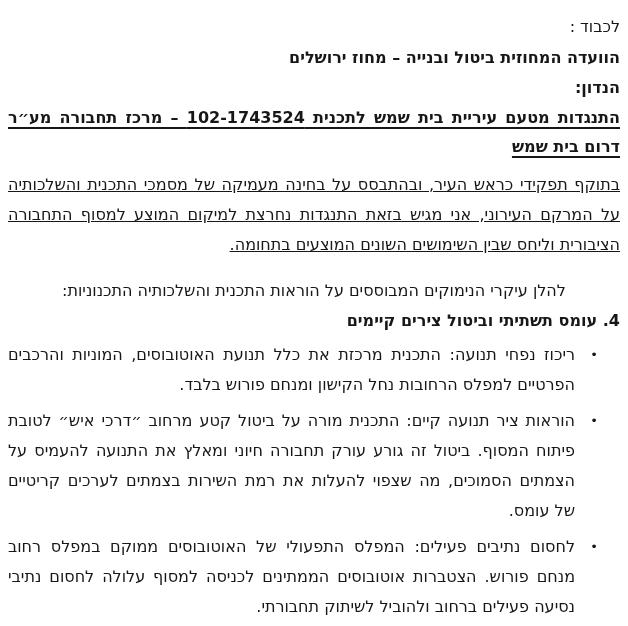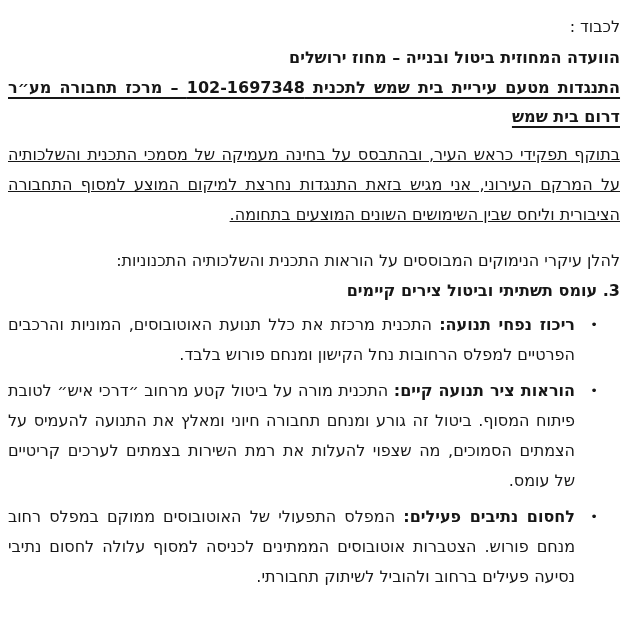--- a/index.html
+++ b/index.html
@@ -21,67 +21,68 @@
     text-decoration-thickness:1.5px;
     text-underline-offset:4px;
     text-align:justify;text-align-last:start;
     margin:0;
   }
   .intro-para{
     margin-top:9px;
     line-height:30px;
     text-align:justify;text-align-last:start;text-decoration:underline;
   }
-  .reasons-line{margin-top:12px;line-height:30px;}
+  .reasons-line{margin-top:12px;line-height:30px;text-align:center;}
   .section-heading{margin-top:0;line-height:30px;font-weight:700;}
   .lead-line{margin-top:0;line-height:30px;}
   .bullet-list{margin-top:4px;}
   .bullet-item{
     position:relative;
     padding-right:45px;
     text-align:justify;text-align-last:start;
     line-height:30px;
     margin-bottom:6px;
   }
   .bullet-dot{
     position:absolute;
     right:22px;top:0;
     font-size:13px;line-height:30px;
   }
-  .bullet-term{font-weight:700;}
+  .bullet-term{font-weight:400;}
 </style>
 </head>
 <body>
 
 <div class="page">
 
   <div class="to-line">לכבוד :</div>
 
   <div class="committee-line">הוועדה המחוזית ביטול ובנייה – מחוז ירושלים</div>
 
+  <div class="subject-label">הנדון:</div>
 
-  <p class="subject-title">התנגדות מטעם עיריית בית שמש לתכנית 102-1697348 – מרכז תחבורה מע״ר דרום בית שמש</p>
+  <p class="subject-title">התנגדות מטעם עיריית בית שמש לתכנית 102-1743524 – מרכז תחבורה מע״ר דרום בית שמש</p>
 
   <p class="intro-para">בתוקף תפקידי כראש העיר, ובהתבסס על בחינה מעמיקה של מסמכי התכנית והשלכותיה על המרקם העירוני, אני מגיש בזאת התנגדות נחרצת למיקום המוצע למסוף התחבורה הציבורית וליחס שבין השימושים השונים המוצעים בתחומה.</p>
 
   <div class="reasons-line">להלן עיקרי הנימוקים המבוססים על הוראות התכנית והשלכותיה התכנוניות:</div>
 
-  <div class="section-heading">3. עומס תשתיתי וביטול צירים קיימים</div>
+  <div class="section-heading">4. עומס תשתיתי וביטול צירים קיימים</div>
 
 
   <div class="bullet-list">
 
     <div class="bullet-item">
       <span class="bullet-dot">•</span>
       <span class="bullet-term">ריכוז נפחי תנועה:</span><span> התכנית מרכזת את כלל תנועת האוטובוסים, המוניות והרכבים הפרטיים למפלס הרחובות נחל הקישון ומנחם פורוש בלבד.</span>
     </div>
 
     <div class="bullet-item">
       <span class="bullet-dot">•</span>
-      <span class="bullet-term">הוראות ציר תנועה קיים:</span><span> התכנית מורה על ביטול קטע מרחוב ״דרכי איש״ לטובת פיתוח המסוף. ביטול זה גורע ומנחם תחבורה חיוני ומאלץ את התנועה להעמיס על הצמתים הסמוכים, מה שצפוי להעלות את רמת השירות בצמתים לערכים קריטיים של עומס.</span>
+      <span class="bullet-term">הוראות ציר תנועה קיים:</span><span> התכנית מורה על ביטול קטע מרחוב ״דרכי איש״ לטובת פיתוח המסוף. ביטול זה גורע עורק תחבורה חיוני ומאלץ את התנועה להעמיס על הצמתים הסמוכים, מה שצפוי להעלות את רמת השירות בצמתים לערכים קריטיים של עומס.</span>
     </div>
 
     <div class="bullet-item">
       <span class="bullet-dot">•</span>
       <span class="bullet-term">לחסום נתיבים פעילים:</span><span> המפלס התפעולי של האוטובוסים ממוקם במפלס רחוב מנחם פורוש. הצטברות אוטובוסים הממתינים לכניסה למסוף עלולה לחסום נתיבי נסיעה פעילים ברחוב ולהוביל לשיתוק תחבורתי.</span>
     </div>
 
   </div>
 
 </div>

